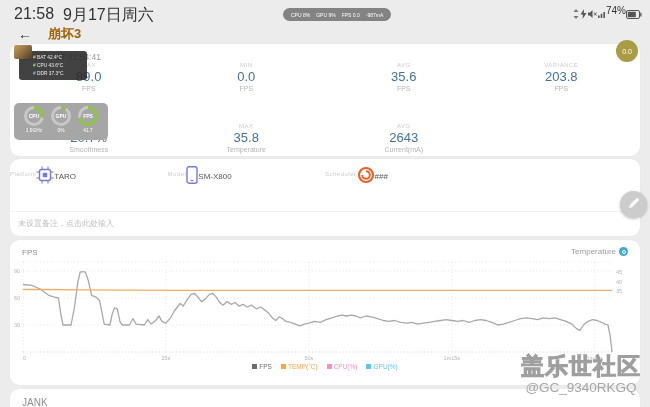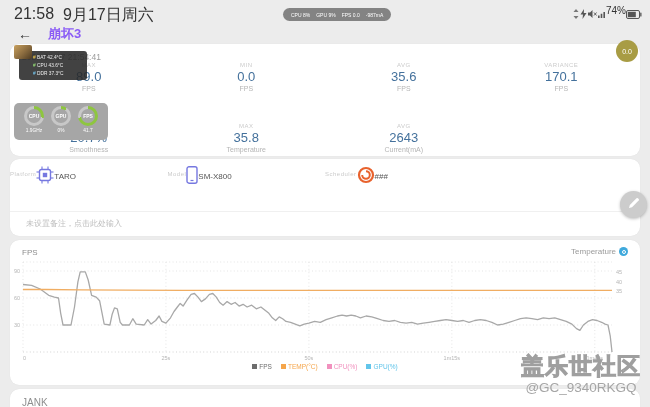--- a/index.html
+++ b/index.html
@@ -11,21 +11,21 @@
   .sb-left{position:absolute;left:14px;top:5px;font-size:16px;font-weight:normal;color:#333;display:flex;gap:9px}
   .sb-right{position:absolute;right:8px;top:5px;display:flex;align-items:flex-start;}
   .batt-text{font-size:10px;color:#333}
   .perf-pill{position:absolute;left:283px;top:8px;height:13px;background:rgba(125,125,125,.95);
              border-radius:7px;display:flex;align-items:center;gap:6px;padding:0 8px;z-index:40}
   .perf-pill span{font-size:5px;color:#fff;white-space:nowrap}
 
   
   .page-header{position:absolute;top:24px;left:0;height:20px;display:flex;align-items:center}
   .back{margin-left:18px;font-size:14px;color:#333;cursor:pointer}
-  .app-title{margin-left:16px;font-size:13px;font-weight:bold;color:#8b5cf6}
+  .app-title{margin-left:16px;font-size:13px;font-weight:bold;color:#a16207}
 
   
   #summary-card{left:10px;top:44px;width:630px;height:112px}
   .session-time{position:absolute;left:12px;top:8px;font-size:8.5px;color:#9b9b9b}
   .stats-grid{position:absolute;left:0;top:10px;width:100%;display:grid;grid-template-columns:repeat(4,1fr);row-gap:16px}
   .stat{display:flex;flex-direction:column;align-items:center;justify-content:center;height:45px}
   .stat .t{font-size:6px;color:#cbcbcb;letter-spacing:.5px}
   .stat .v{font-size:13px;color:#44719c;font-weight:500;margin:1px 0}
   .stat .b{font-size:7px;color:#b5b5b5}
   .score-badge{position:absolute;left:616px;top:40px;width:22px;height:22px;border-radius:50%;background:#a89c44;
@@ -51,21 +51,21 @@
   .gauge-val{font-size:4.8px;color:#fff;margin-top:2px}
 
   
   #device-card{left:10px;top:159px;width:630px;height:77px}
   .dev-grid{position:absolute;top:7px;left:0;width:100%;display:grid;grid-template-columns:repeat(4,1fr)}
   .dev{display:flex;flex-direction:row;align-items:center}
   .dev .l{font-size:6px;color:#cbcbcb;letter-spacing:.5px;margin-bottom:3px}
   .dev .ic{height:18px;display:flex;align-items:center}
   .dev .v{font-size:8px;color:#555;margin-top:3px}
   .remark{position:absolute;left:0;right:0;top:52px;border-top:1px solid #f0f0f0;height:24px;line-height:24px;
-          padding-left:16px;font-size:8px;color:#bdbdbd;cursor:text}
+          padding-left:8px;font-size:8px;color:#bdbdbd;cursor:text}
   .edit-fab{position:absolute;left:620px;top:191px;width:27px;height:27px;border-radius:50%;background:#ccc;z-index:10;
             display:flex;align-items:center;justify-content:center;box-shadow:0 1px 3px rgba(0,0,0,.25);cursor:pointer}
 
   
   #chart-card{left:10px;top:240px;width:630px;height:145px}
   .chart-title{position:absolute;left:12px;top:8px;font-size:8px;color:#8e8e8e}
   .temp-toggle{position:absolute;right:12px;top:7px;display:flex;align-items:center;gap:3px;font-size:8px;color:#9a9a9a;cursor:pointer}
   .temp-toggle .dot{width:9px;height:9px;border-radius:50%;background:#3fa9dc;position:relative}
   .temp-toggle .dot::after{content:"";position:absolute;inset:2.5px;border:1px solid #fff;border-radius:50%}
   #plot{position:absolute;left:0;top:16px;width:630px;height:108px}
@@ -142,21 +142,21 @@
         <span class="v">0.0</span>
         <span class="b">FPS</span>
       </div>
     <div class="stat">
         <span class="t">AVG</span>
         <span class="v">35.6</span>
         <span class="b">FPS</span>
       </div>
     <div class="stat">
         <span class="t">VARIANCE</span>
-        <span class="v">170.1</span>
+        <span class="v">203.8</span>
         <span class="b">FPS</span>
       </div>
     <div class="stat">
         <span class="t">≥40FPS</span>
         <span class="v">20.7%</span>
         <span class="b">Smoothness</span>
       </div>
     <div class="stat">
         <span class="t">MAX</span>
         <span class="v">35.8</span>

